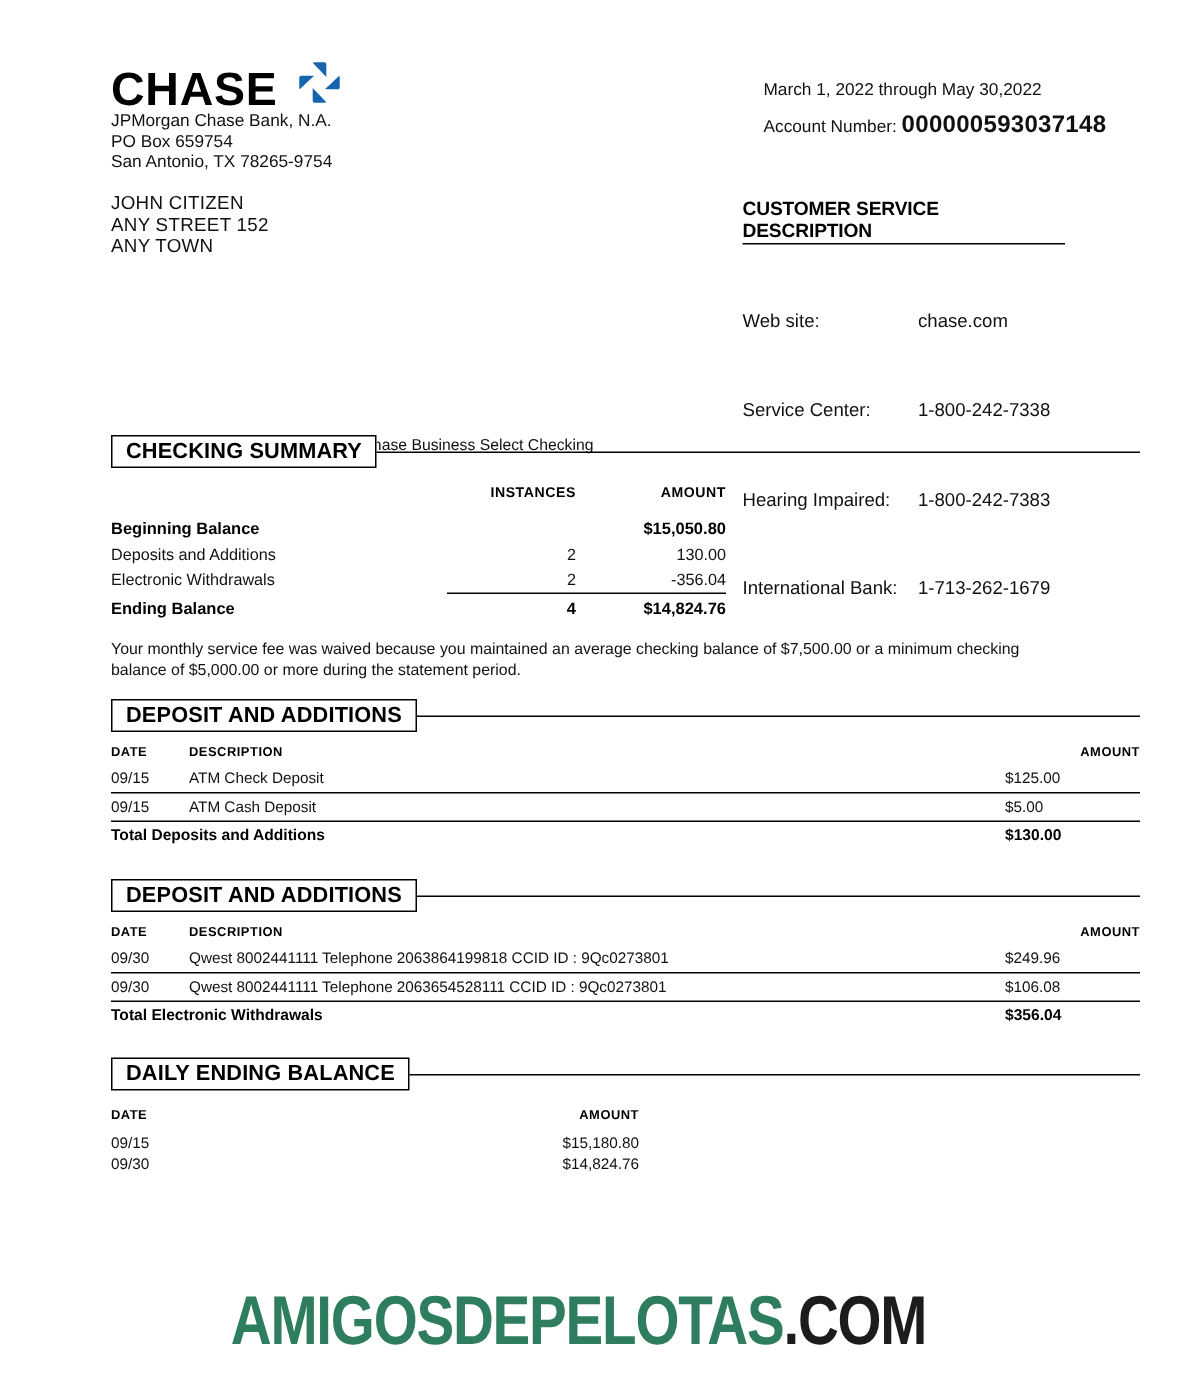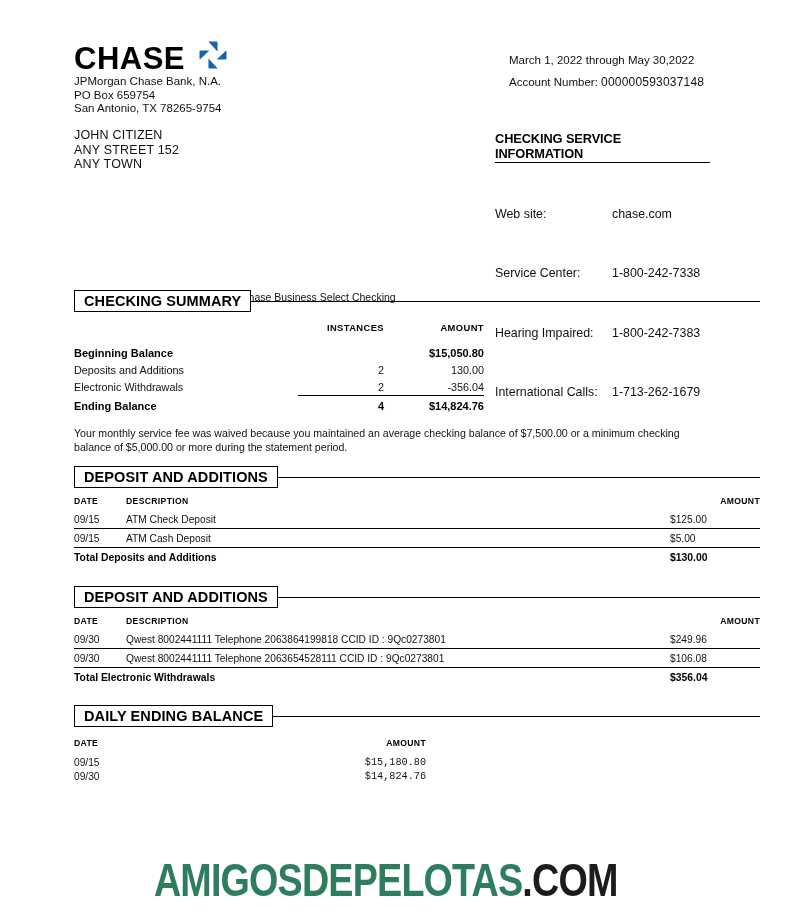--- a/index.html
+++ b/index.html
@@ -61,22 +61,22 @@
     font-size: 11.5px;
     color: #111;
   }
   #account-number-line {
     left: 509px;
     top: 75px;
     font-size: 11.5px;
     color: #111;
   }
   #account-number-line .acct-value {
-    font-weight: normal;
-    font-size: 12px;
+    font-weight: bold;
+    font-size: 16px;
     letter-spacing: 0.2px;
   }
 
   #csi-block {
     left: 495px;
     top: 131px;
     width: 215px;
   }
   #csi-title {
     font-size: 12.8px;
@@ -236,21 +236,21 @@
   #daily-table th {
     font-size: 8.6px;
     font-weight: bold;
     letter-spacing: 0.35px;
     text-align: left;
     padding: 0 0 7px 0;
   }
   #daily-table th.amt-col { text-align: right; }
   #daily-table td { padding: 1.8px 0; color: #111; }
   #daily-table td.date-col { width: 245px; }
-  #daily-table td.amt-col { text-align: right; font-family: Liberation Mono, monospace; }
+  #daily-table td.amt-col { text-align: right; }
 
   
   #watermark {
     position: absolute;
     left: 0;
     right: 0;
     top: 853px;
     text-align: center;
     padding-right: 18px;
   }
@@ -296,35 +296,35 @@
 </div>
 
 <div class="abs" id="statement-period">March 1, 2022 through May 30,2022</div>
 
 <div class="abs" id="account-number-line">
   <span>Account Number:</span>
   <span class="acct-value">000000593037148</span>
 </div>
 
 <div class="abs" id="csi-block">
-  <div id="csi-title">CHECKING SERVICE INFORMATION</div>
+  <div id="csi-title">CUSTOMER SERVICE DESCRIPTION</div>
   <div class="csi-row">
     <div class="csi-label">Web site:</div>
     <div class="csi-value">chase.com</div>
   </div>
   <div class="csi-row">
     <div class="csi-label">Service Center:</div>
     <div class="csi-value">1-800-242-7338</div>
   </div>
   <div class="csi-row">
     <div class="csi-label">Hearing Impaired:</div>
     <div class="csi-value">1-800-242-7383</div>
   </div>
   <div class="csi-row">
-    <div class="csi-label">International Calls:</div>
+    <div class="csi-label">International Bank:</div>
     <div class="csi-value">1-713-262-1679</div>
   </div>
 </div>
 
 <div class="section" id="checking-summary">
   <div class="section-head">
     <div class="section-title-box">CHECKING SUMMARY</div>
     <div class="section-subtitle" style="left:167px;">Chase Business Select Checking</div>
     <div class="section-rule" style="width:525px;"></div>
   </div>

